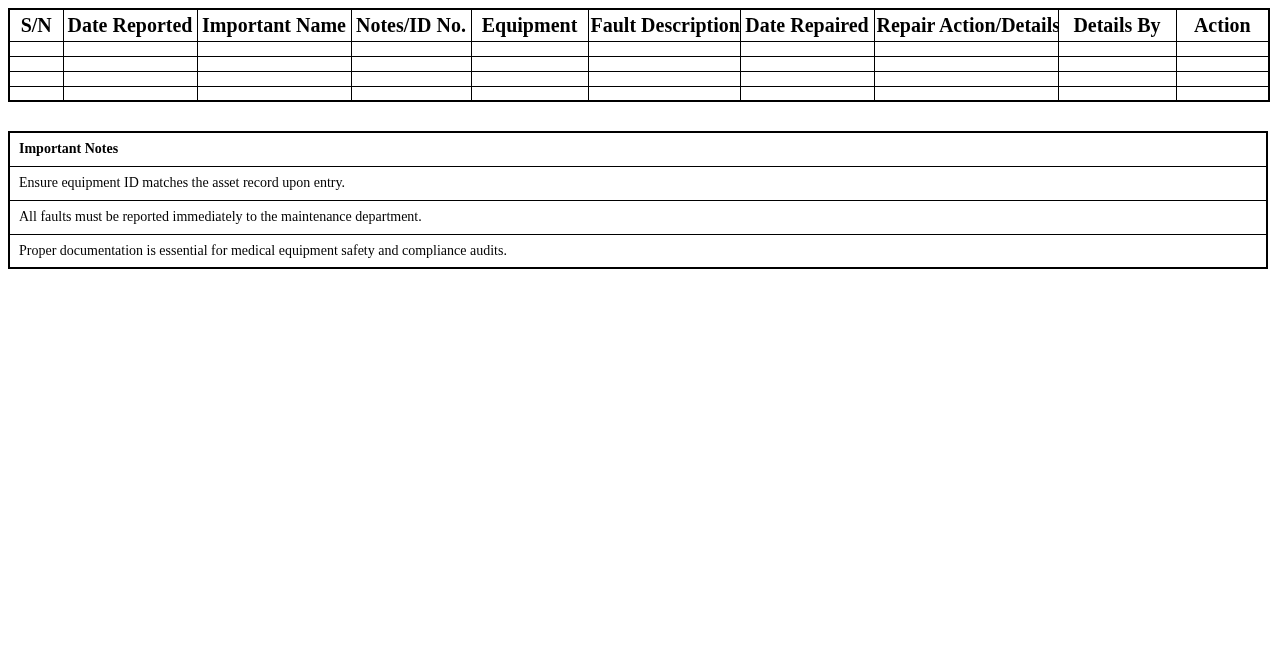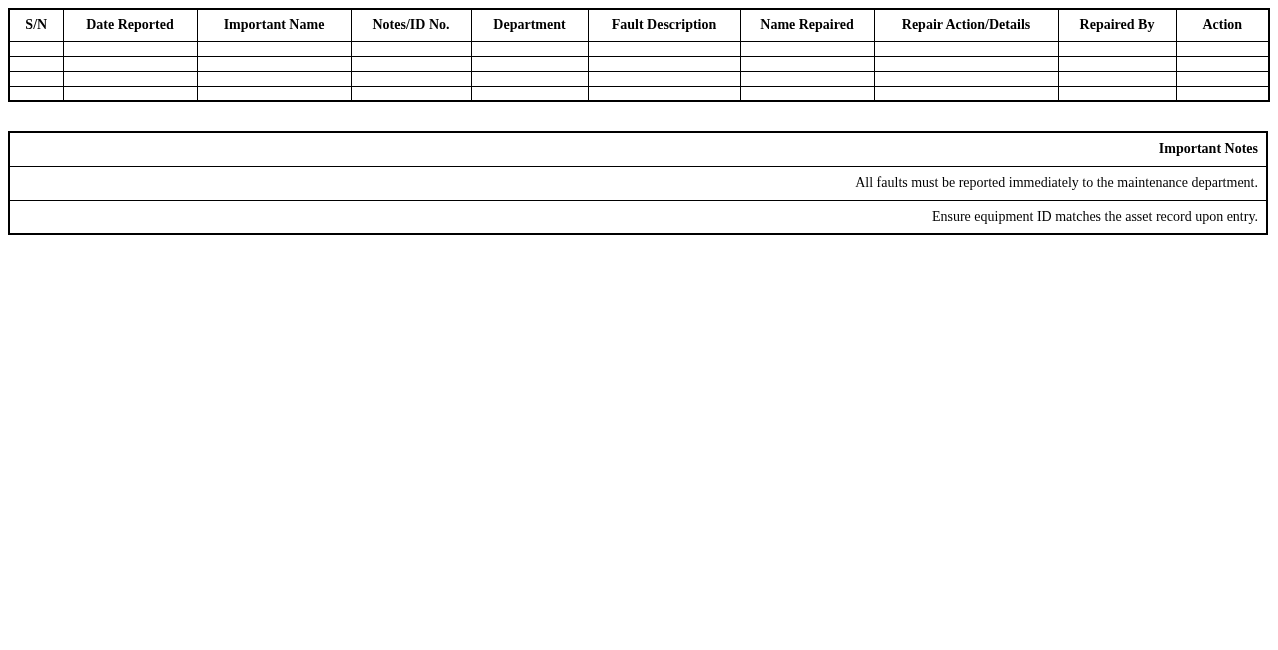--- a/index.html
+++ b/index.html
@@ -27,21 +27,21 @@
     border-collapse: collapse;
     table-layout: fixed;
     border: 2px solid #000;
   }
   table.log-table th,
   table.log-table td {
     border: 1px solid #000;
     background: #ffffff;
   }
   table.log-table th {
-    font-size: 14px;
+    font-size: 20px;
     font-weight: bold;
     text-align: center;
     vertical-align: middle;
     height: 32px;
     padding: 0 2px;
     overflow: hidden;
     white-space: nowrap;
   }
   table.log-table td.empty-cell {
     height: 15px;
@@ -58,21 +58,21 @@
     table-layout: fixed;
     border: 2px solid #000;
   }
   table.notes-table td {
     border: 1px solid #000;
     background: #ffffff;
     font-size: 14px;
     height: 34px;
     padding: 0 8px 0 9px;
     vertical-align: middle;
-    text-align: right;
+    text-align: left;
   }
   table.notes-table tr.notes-title-row td {
     font-weight: bold;
   }
 </style>
 </head>
 <body>
 
 <div class="page">
 
@@ -88,25 +88,25 @@
       <col style="width:184px">
       <col style="width:118px">
       <col style="width:93px">
     </colgroup>
     <thead>
       <tr>
         <th>S/N</th>
         <th>Date Reported</th>
         <th>Important Name</th>
         <th>Notes/ID No.</th>
-        <th>Department</th>
+        <th>Equipment</th>
         <th>Fault Description</th>
-        <th>Name Repaired</th>
+        <th>Date Repaired</th>
         <th>Repair Action/Details</th>
-        <th>Repaired By</th>
+        <th>Details By</th>
         <th>Action</th>
       </tr>
     </thead>
     <tbody>
       <tr>
         <td class="empty-cell"></td>
         <td class="empty-cell"></td>
         <td class="empty-cell"></td>
         <td class="empty-cell"></td>
         <td class="empty-cell"></td>
@@ -154,21 +154,24 @@
       </tr>
     </tbody>
   </table>
 
   <table class="notes-table">
     <tbody>
       <tr class="notes-title-row">
         <td>Important Notes</td>
       </tr>
       <tr>
+        <td>Ensure equipment ID matches the asset record upon entry.</td>
+      </tr>
+      <tr>
         <td>All faults must be reported immediately to the maintenance department.</td>
       </tr>
       <tr>
-        <td>Ensure equipment ID matches the asset record upon entry.</td>
+        <td>Proper documentation is essential for medical equipment safety and compliance audits.</td>
       </tr>
     </tbody>
   </table>
 
 </div>
 
 </body></html>

